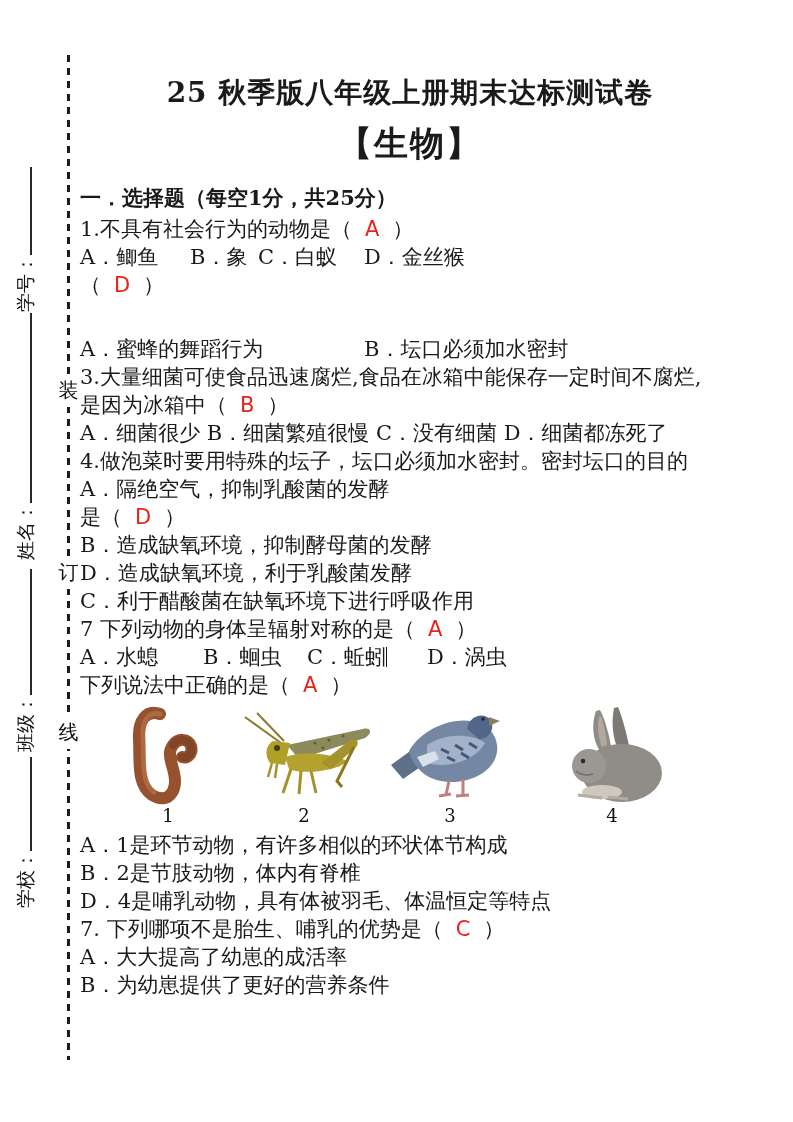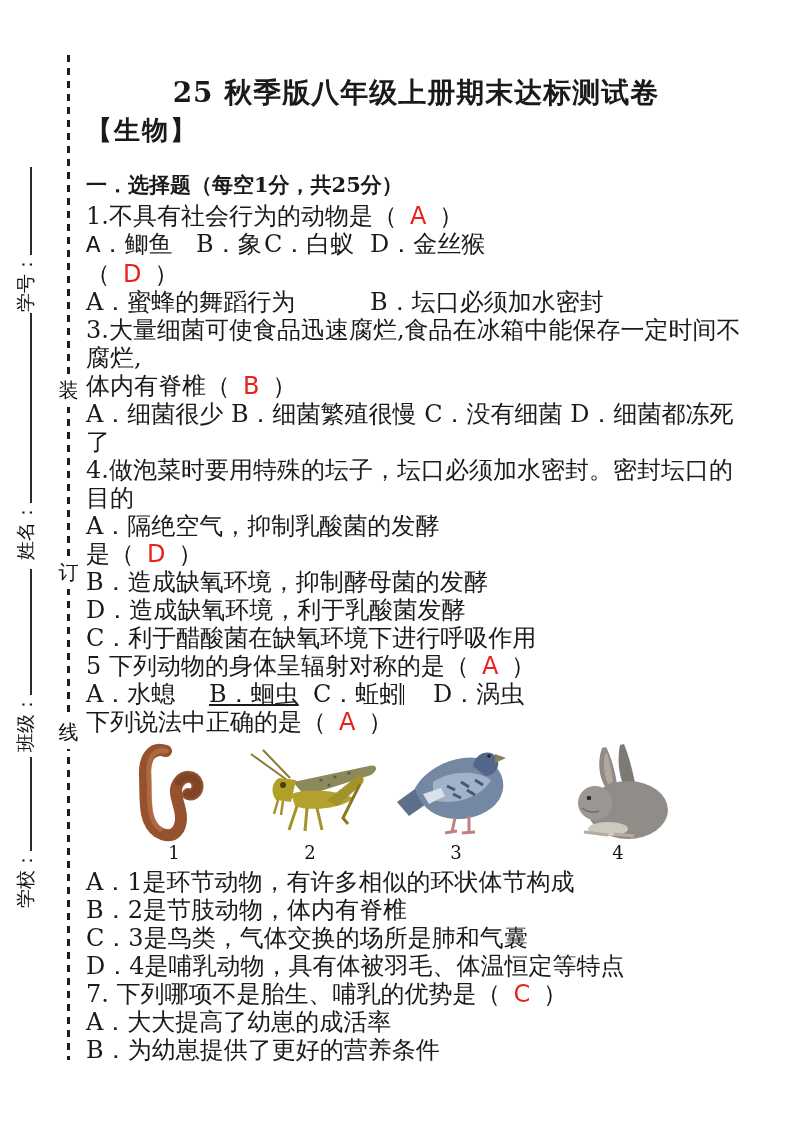--- a/index.html
+++ b/index.html
@@ -36,31 +36,31 @@
   .vf-id     { left:12px; top:312px; width:152px; }
   .vf-name   { left:12px; top:560px; width:254px; }
   .vf-class  { left:12px; top:752px; width:192px; }
   .vf-school { left:12px; top:908px; width:158px; }
   .vf-id .blank     { width:88px;  }
   .vf-name .blank   { width:190px; }
   .vf-class .blank  { width:126px; }
   .vf-school .blank { width:94px;  }
 
   
-  .content { position:absolute; left:86px; top:74px; width:660px; }
+  .content { position:absolute; left:80px; top:74px; width:660px; }
   .title   { font-size:28px; font-weight:bold; text-align:center; letter-spacing:1px; line-height:38px; }
-  .subject { font-size:26px; font-weight:bold; text-align:left; line-height:36px; margin-top:0; margin-bottom:12px; letter-spacing:2px; }
+  .subject { font-size:34px; font-weight:bold; text-align:center; line-height:36px; margin-top:13px; margin-bottom:12px; letter-spacing:2px; }
   .section-heading { font-size:21px; font-weight:bold; line-height:30px; margin-bottom:2px;margin-top:22px; }
 
-  .line { font-size:24px; line-height:28px; white-space:pre-wrap; }
+  .line { font-size:21px; line-height:28px; white-space:pre-wrap; }
   .ans  { color:#e8221a; font-family:"DejaVu Sans","Liberation Sans",sans-serif; margin:0 13px; }
   .col  { display:inline-block; }
-  .w110 { width:110px;font-family:Liberation Mono, monospace; } .w68  { width:68px;  } .w106 { width:106px; }
-  .w284 { width:284px; }
-  .w123 { width:123px; } .w104 { width:104px;text-decoration:underline; } .w120 { width:120px; }
+  .w110 { width:110px; } .w68  { width:68px;  } .w106 { width:106px; }
+  .w284 { width:284px;margin-top:36px; }
+  .w123 { width:123px; } .w104 { width:104px; } .w120 { width:120px; }
   .w354 { width:354px; }
   .caret { display:inline-block; width:1px; height:20px; background:#111; vertical-align:-3px; }
 
   
   .figure-row { display:flex; align-items:flex-end; padding-left:28px; margin:2px 0 4px 0; height:126px; }
   .fig { display:flex; flex-direction:column; align-items:center; }
   .fig svg { display:block; }
   .fig-label { font-size:18px; line-height:22px; color:#111; }
   .fig-worm        { width:120px; margin-right:6px;  }
   .fig-grasshopper { width:140px; margin-right:6px;  }
@@ -94,31 +94,31 @@
   <div class="subject">【生物】</div>
   <div class="section-heading">一．选择题（每空1分，共25分）</div>
 
   <div class="line"><span>1.不具有社会行为的动物是（</span><span class="ans">A</span><span>）</span></div>
   <div class="line"><span class="col w110">A．鲫鱼</span><span class="col w68">B．象</span><span class="col w106">C．白蚁</span><span class="col">D．金丝猴</span></div>
 
   <div class="line"><span>（</span><span class="ans">D</span><span>）</span></div>
   <div class="line"><span class="col w284">A．蜜蜂的舞蹈行为</span><span class="col">B．坛口必须加水密封</span></div>
 
   <div class="line">3.大量细菌可使食品迅速腐烂,食品在冰箱中能保存一定时间不腐烂,</div>
-  <div class="line"><span>体内有脊椎（</span><span class="ans">B</span><span>）</span></div>
+  <div class="line"><span>是因为冰箱中（</span><span class="ans">B</span><span>）</span></div>
   <div class="line">A．细菌很少 B．细菌繁殖很慢 C．没有细菌 D．细菌都冻死了</div>
 
   <div class="line">4.做泡菜时要用特殊的坛子，坛口必须加水密封。密封坛口的目的</div>
   <div class="line">A．隔绝空气，抑制乳酸菌的发酵</div>
   <div class="line"><span>是（</span><span class="ans">D</span><span>）</span></div>
   <div class="line">B．造成缺氧环境，抑制酵母菌的发酵</div>
   <div class="line">D．造成缺氧环境，利于乳酸菌发酵</div>
   <div class="line">C．利于醋酸菌在缺氧环境下进行呼吸作用</div>
 
-  <div class="line"><span>5 下列动物的身体呈辐射对称的是（</span><span class="ans">A</span><span>）</span></div>
+  <div class="line"><span>7 下列动物的身体呈辐射对称的是（</span><span class="ans">A</span><span>）</span></div>
   <div class="line"><span class="col w123">A．水螅</span><span class="col w104">B．蛔虫</span><span class="col w120"><span>C．蚯蚓</span><span class="caret"></span></span><span class="col">D．涡虫</span></div>
 
   <div class="line"><span>下列说法中正确的是（</span><span class="ans">A</span><span>）</span></div>
 
   <div class="figure-row">
 
     <div class="fig fig-worm">
       <svg width="108" height="100" viewBox="0 0 108 100">
         <path d="M46 9 C 32 4 24 16 25 34 C 26 58 23 80 38 90 C 54 100 64 86 60 68 C 57 55 53 48 59 40 C 64 33 74 33 77 41 C 79 48 74 54 68 52" fill="none" stroke="#96522e" stroke-width="12" stroke-linecap="round"></path>
         <path d="M46 9 C 34 6 28 16 29 32 C 30 56 27 78 40 87" fill="none" stroke="#b9734a" stroke-width="5" stroke-linecap="round" opacity="0.7"></path>
@@ -173,19 +173,18 @@
         <circle cx="21" cy="56" r="2.3" fill="#2e2a26"></circle>
         <path d="M14 66 C 18 70 26 71 31 69" stroke="#6f6c68" stroke-width="1.5" fill="none"></path>
         <path d="M16 90 L40 93 M46 92 L66 94" stroke="#b3aca2" stroke-width="3" fill="none"></path>
       </svg>
       <div class="fig-label">4</div>
     </div>
   </div>
 
   <div class="line">A．1是环节动物，有许多相似的环状体节构成</div>
   <div class="line">B．2是节肢动物，体内有脊椎</div>
-  <div class="line">C．3是鸟类，气体交换的场所是肺和气囊</div>
   <div class="line">D．4是哺乳动物，具有体被羽毛、体温恒定等特点</div>
 
   <div class="line"><span>7. 下列哪项不是胎生、哺乳的优势是（</span><span class="ans">C</span><span>）</span></div>
   <div class="line"><span class="col w354">A．大大提高了幼崽的成活率</span><span class="col">B．为幼崽提供了更好的营养条件</span></div>
 
 </div>
 
 </body></html>

